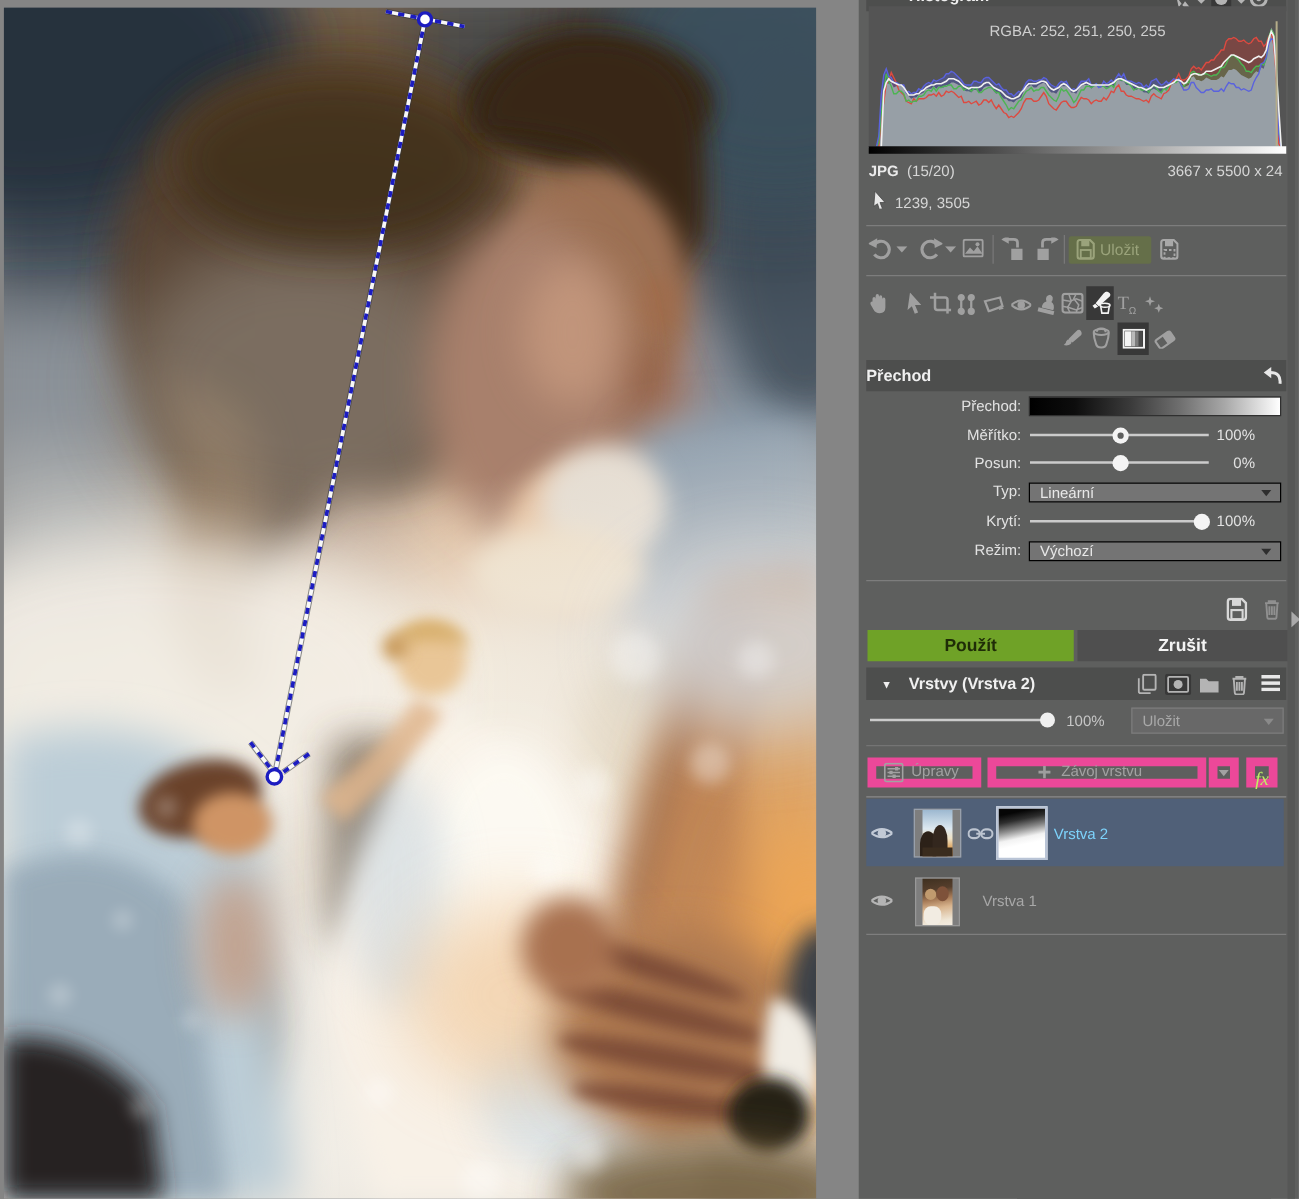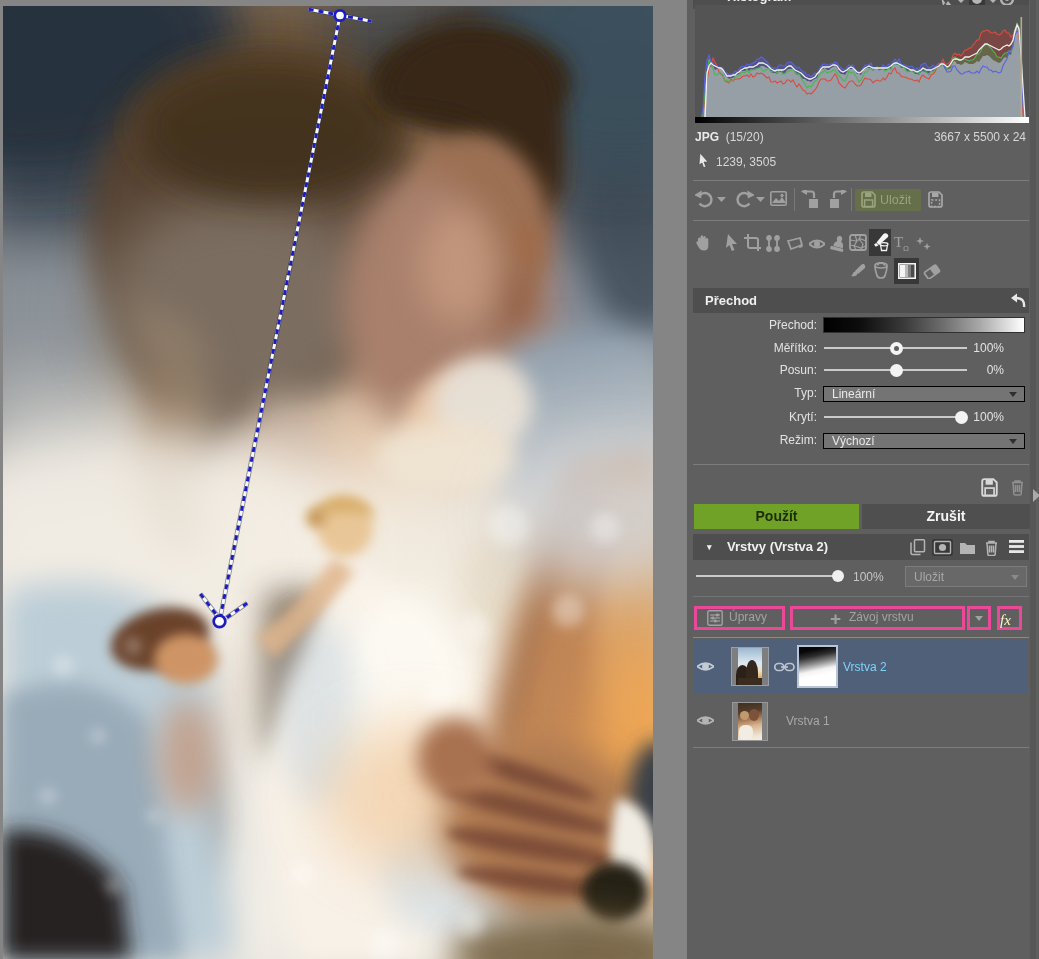--- a/index.html
+++ b/index.html
@@ -9,21 +9,21 @@
 #panel .rstrip{position:absolute;left:343px;top:0;width:6px;height:959px;background:#565756}
 .hdr{position:absolute;left:6px;width:336px;height:25px;background:#4d4e4d;color:#f0f0f0;font-weight:bold;font-size:13px;line-height:25px}
 .seph{position:absolute;left:6px;width:336px;height:1px;background:#7d7d7d}
 .lbl{position:absolute;color:#e2e2e2;font-size:12px;text-align:right}
 .val{position:absolute;color:#e2e2e2;font-size:12px;text-align:right}
 .track{position:absolute;height:2px;background:#cbcbcb}
 .knob{position:absolute;width:13px;height:13px;border-radius:50%;background:#f4f4f4}
 .dd{position:absolute;background:#747474;border:1px solid #000000;color:#e8e8e8;font-size:12px}
 .dd .t{position:absolute;left:8px;top:50%;transform:translateY(-50%)}
 .dd .a{position:absolute;right:7px;top:50%;margin-top:-2px;width:0;height:0;border-left:4px solid transparent;border-right:4px solid transparent;border-top:5px solid #2e2e2e}
-.btn2{position:absolute;border:3px solid #ec4899;color:#fef9c3;font-size:12px;text-align:left}
+.btn2{position:absolute;border:7px solid #ec4899;color:#bef264;font-size:12px;text-align:right}
 .icon{position:absolute}
 </style></head>
 <body>
 <div id="canvas">
   <div id="photo">
 <svg width="650" height="953" viewBox="0 0 650 953" xmlns="http://www.w3.org/2000/svg">
 <defs>
  <filter id="b6" x="-60%" y="-60%" width="220%" height="220%">
             <feGaussianBlur stdDeviation="6"></feGaussianBlur>
           </filter>
@@ -229,20 +229,21 @@
         <rect x="32" y="-6" width="16" height="16" rx="2" fill="#383838"></rect>
         <circle cx="40" cy="2" r="5" fill="#b4b4b4"></circle>
         <path d="M52,2 l4,4 4-4z"></path>
         <g transform="translate(70,2)">
           <circle r="6" fill="none" stroke="#b4b4b4" stroke-width="2.4"></circle>
           <circle r="2" fill="#b4b4b4"></circle>
         </g>
       </g>
     </svg>
 <div class="abs" style="left:8px;top:5px;width:334px;height:118px;background:#545454">
+      <div class="abs" style="left:0;top:13px;width:334px;text-align:center;color:#cfcfcf;font-size:12px">RGBA: 252, 251, 250, 255</div>
       <svg class="abs" style="left:0;top:0" width="334" height="118">
         <polygon points="0,113.0 0,113 2,113 4,113 6,113 8,113 10,90 12,77 14,62 16,60 18,53 20,57 22,61 24,67 26,69 28,71 30,76 32,77 34,78 36,74 38,76 40,74 42,74 44,74 46,73 48,71 50,71 52,70 54,72 56,69 58,72 60,71 62,68 64,69 66,68 68,69 70,71 72,73 74,72 76,77 78,77 80,76 82,78 84,77 86,76 88,79 90,78 92,75 94,75 96,77 98,75 100,79 102,82 104,79 106,82 108,85 110,86 112,89 114,88 116,89 118,87 120,85 122,82 124,77 126,74 128,74 130,74 132,76 134,76 136,75 138,72 140,69 142,72 144,78 146,80 148,82 150,83 152,80 154,77 156,76 158,76 160,79 162,81 164,81 166,80 168,76 170,73 172,74 174,74 176,75 178,78 180,76 182,75 184,76 186,76 188,73 190,75 192,72 194,68 196,69 198,65 200,63 202,68 204,68 206,71 208,72 210,72 212,73 214,74 216,74 218,75 220,76 222,75 224,77 226,72 228,70 230,72 232,73 234,74 236,70 238,69 240,67 242,62 244,59 246,58 248,54 250,59 252,59 254,58 256,56 258,50 260,48 262,50 264,49 266,51 268,48 270,45 272,45 274,43 276,43 278,40 280,38 282,35 284,35 286,28 288,26 290,26 292,25 294,26 296,28 298,28 300,27 302,29 304,30 306,29 308,26 310,25 312,28 314,28 316,32 318,30 320,24 322,21 324,31 326,55 328,110 330,113 331,113.0" fill="#93403a" opacity="0.6"></polygon>
 <polygon points="0,113.0 0,113 2,113 4,113 6,113 8,109 10,86 12,68 14,54 16,60 18,64 20,70 22,70 24,68 26,68 28,70 30,76 32,75 34,77 36,76 38,76 40,72 42,72 44,71 46,68 48,67 50,68 52,65 54,68 56,65 58,65 60,64 62,64 64,63 66,63 68,66 70,66 72,64 74,64 76,67 78,66 80,65 82,68 84,66 86,65 88,69 90,69 92,67 94,66 96,65 98,65 100,67 102,69 104,69 106,73 108,76 110,79 112,83 114,81 116,82 118,79 120,76 122,75 124,71 126,68 128,67 130,65 132,68 134,67 136,67 138,65 140,65 142,68 144,71 146,73 148,75 150,76 152,72 154,66 156,68 158,67 160,70 162,73 164,77 166,75 168,71 170,67 172,67 174,64 176,64 178,65 180,64 182,62 184,64 186,64 188,64 190,66 192,65 194,63 196,65 198,59 200,58 202,59 204,59 206,61 208,62 210,64 212,67 214,66 216,65 218,67 220,67 222,66 224,69 226,65 228,63 230,65 232,68 234,69 236,66 238,67 240,64 242,62 244,61 246,61 248,58 250,63 252,64 254,61 256,61 258,53 260,52 262,54 264,54 266,55 268,54 270,54 272,55 274,56 276,55 278,55 280,53 282,49 284,49 286,46 288,41 290,40 292,39 294,41 296,43 298,46 300,48 302,52 304,52 306,53 308,50 310,48 312,48 314,46 316,47 318,42 320,25 322,19 324,22 326,38 328,98 330,113 331,113.0" fill="#55834f" opacity="0.5"></polygon>
 <polygon points="0,113.0 0,113 2,113 4,113 6,113 8,104 10,71 12,55 14,50 16,56 18,57 20,61 22,61 24,62 26,63 28,63 30,69 32,68 34,70 36,69 38,69 40,66 42,67 44,64 46,62 48,61 50,62 52,59 54,60 56,59 58,58 60,57 62,54 64,54 66,52 68,53 70,55 72,57 74,59 76,62 78,63 80,63 82,63 84,60 86,60 88,61 90,61 92,58 94,57 96,57 98,59 100,61 102,63 104,62 106,65 108,67 110,67 112,70 114,70 116,72 118,70 120,68 122,69 124,65 126,61 128,59 130,59 132,60 134,60 136,59 138,59 140,57 142,58 144,61 146,63 148,64 150,65 152,62 154,60 156,61 158,60 160,64 162,67 164,66 166,67 168,63 170,60 172,60 174,60 176,58 178,63 180,63 182,62 184,65 186,64 188,60 190,62 192,61 194,59 196,61 198,57 200,54 202,57 204,54 206,59 208,60 210,60 212,61 214,62 216,61 218,62 220,65 222,63 224,65 226,60 228,59 230,58 232,61 234,63 236,62 238,60 240,62 242,60 244,58 246,59 248,58 250,63 252,67 254,67 256,66 258,61 260,61 262,65 264,67 266,69 268,69 270,67 272,67 274,66 276,68 278,68 280,68 282,66 284,68 286,64 288,61 290,62 292,62 294,65 296,65 298,67 300,66 302,67 304,68 306,67 308,61 310,57 312,54 314,46 316,45 318,41 320,30 322,26 324,27 326,43 328,102 330,113 331,113.0" fill="#4f57ae" opacity="0.5"></polygon>
 <polygon points="0,113.0 0,113 2,113 4,113 6,113 8,113 10,89 12,75 14,61 16,62 18,61 20,65 22,64 24,64 26,63 28,66 30,70 32,72 34,74 36,73 38,73 40,71 42,70 44,69 46,66 48,66 50,66 52,64 54,66 56,64 58,65 60,65 62,63 64,63 66,61 68,61 70,62 72,63 74,64 76,67 78,68 80,68 82,69 84,67 86,67 88,69 90,68 92,65 94,64 96,64 98,64 100,68 102,70 104,69 106,72 108,74 110,74 112,76 114,76 116,77 118,75 120,74 122,73 124,68 126,65 128,64 130,63 132,65 134,65 136,63 138,62 140,61 142,63 144,67 146,69 148,69 150,70 152,67 154,64 156,64 158,64 160,66 162,69 164,69 166,70 168,66 170,64 172,63 174,63 176,63 178,66 180,64 182,63 184,65 186,65 188,63 190,65 192,65 194,62 196,64 198,60 200,59 202,60 204,60 206,63 208,63 210,63 212,66 214,67 216,66 218,67 220,69 222,69 224,70 226,67 228,66 230,67 232,68 234,70 236,66 238,66 240,65 242,63 244,62 246,61 248,60 250,64 252,65 254,64 256,63 258,57 260,56 262,59 264,59 266,60 268,59 270,57 272,58 274,59 276,59 278,59 280,58 282,56 284,57 286,54 288,51 290,51 292,50 294,51 296,53 298,55 300,56 302,57 304,58 306,57 308,54 310,52 312,53 314,49 316,50 318,42 320,26 322,17 324,21 326,38 328,98 330,113 331,113.0" fill="#99a1a7" opacity="0.97"></polygon>
 <polyline points="0,113 2,113 4,113 6,113 8,113 10,90 12,77 14,62 16,60 18,53 20,57 22,61 24,67 26,69 28,71 30,76 32,77 34,78 36,74 38,76 40,74 42,74 44,74 46,73 48,71 50,71 52,70 54,72 56,69 58,72 60,71 62,68 64,69 66,68 68,69 70,71 72,73 74,72 76,77 78,77 80,76 82,78 84,77 86,76 88,79 90,78 92,75 94,75 96,77 98,75 100,79 102,82 104,79 106,82 108,85 110,86 112,89 114,88 116,89 118,87 120,85 122,82 124,77 126,74 128,74 130,74 132,76 134,76 136,75 138,72 140,69 142,72 144,78 146,80 148,82 150,83 152,80 154,77 156,76 158,76 160,79 162,81 164,81 166,80 168,76 170,73 172,74 174,74 176,75 178,78 180,76 182,75 184,76 186,76 188,73 190,75 192,72 194,68 196,69 198,65 200,63 202,68 204,68 206,71 208,72 210,72 212,73 214,74 216,74 218,75 220,76 222,75 224,77 226,72 228,70 230,72 232,73 234,74 236,70 238,69 240,67 242,62 244,59 246,58 248,54 250,59 252,59 254,58 256,56 258,50 260,48 262,50 264,49 266,51 268,48 270,45 272,45 274,43 276,43 278,40 280,38 282,35 284,35 286,28 288,26 290,26 292,25 294,26 296,28 298,28 300,27 302,29 304,30 306,29 308,26 310,25 312,28 314,28 316,32 318,30 320,24 322,21 324,31 326,55 328,110 330,113" fill="none" stroke="#dd4a40" stroke-width="1.1"></polyline>
 <polyline points="0,113 2,113 4,113 6,113 8,109 10,86 12,68 14,54 16,60 18,64 20,70 22,70 24,68 26,68 28,70 30,76 32,75 34,77 36,76 38,76 40,72 42,72 44,71 46,68 48,67 50,68 52,65 54,68 56,65 58,65 60,64 62,64 64,63 66,63 68,66 70,66 72,64 74,64 76,67 78,66 80,65 82,68 84,66 86,65 88,69 90,69 92,67 94,66 96,65 98,65 100,67 102,69 104,69 106,73 108,76 110,79 112,83 114,81 116,82 118,79 120,76 122,75 124,71 126,68 128,67 130,65 132,68 134,67 136,67 138,65 140,65 142,68 144,71 146,73 148,75 150,76 152,72 154,66 156,68 158,67 160,70 162,73 164,77 166,75 168,71 170,67 172,67 174,64 176,64 178,65 180,64 182,62 184,64 186,64 188,64 190,66 192,65 194,63 196,65 198,59 200,58 202,59 204,59 206,61 208,62 210,64 212,67 214,66 216,65 218,67 220,67 222,66 224,69 226,65 228,63 230,65 232,68 234,69 236,66 238,67 240,64 242,62 244,61 246,61 248,58 250,63 252,64 254,61 256,61 258,53 260,52 262,54 264,54 266,55 268,54 270,54 272,55 274,56 276,55 278,55 280,53 282,49 284,49 286,46 288,41 290,40 292,39 294,41 296,43 298,46 300,48 302,52 304,52 306,53 308,50 310,48 312,48 314,46 316,47 318,42 320,25 322,19 324,22 326,38 328,98 330,113" fill="none" stroke="#4cb551" stroke-width="1.1"></polyline>
 <polyline points="0,113 2,113 4,113 6,113 8,104 10,71 12,55 14,50 16,56 18,57 20,61 22,61 24,62 26,63 28,63 30,69 32,68 34,70 36,69 38,69 40,66 42,67 44,64 46,62 48,61 50,62 52,59 54,60 56,59 58,58 60,57 62,54 64,54 66,52 68,53 70,55 72,57 74,59 76,62 78,63 80,63 82,63 84,60 86,60 88,61 90,61 92,58 94,57 96,57 98,59 100,61 102,63 104,62 106,65 108,67 110,67 112,70 114,70 116,72 118,70 120,68 122,69 124,65 126,61 128,59 130,59 132,60 134,60 136,59 138,59 140,57 142,58 144,61 146,63 148,64 150,65 152,62 154,60 156,61 158,60 160,64 162,67 164,66 166,67 168,63 170,60 172,60 174,60 176,58 178,63 180,63 182,62 184,65 186,64 188,60 190,62 192,61 194,59 196,61 198,57 200,54 202,57 204,54 206,59 208,60 210,60 212,61 214,62 216,61 218,62 220,65 222,63 224,65 226,60 228,59 230,58 232,61 234,63 236,62 238,60 240,62 242,60 244,58 246,59 248,58 250,63 252,67 254,67 256,66 258,61 260,61 262,65 264,67 266,69 268,69 270,67 272,67 274,66 276,68 278,68 280,68 282,66 284,68 286,64 288,61 290,62 292,62 294,65 296,65 298,67 300,66 302,67 304,68 306,67 308,61 310,57 312,54 314,46 316,45 318,41 320,30 322,26 324,27 326,43 328,102 330,113" fill="none" stroke="#5a62de" stroke-width="1.1"></polyline>
 <polyline points="0,113 2,113 4,113 6,113 8,113 10,113 12,68 14,61 16,58 18,60 20,61 22,62 24,63 26,63 28,65 30,68 32,71 34,71 36,71 38,70 40,70 42,68 44,67 46,65 48,64 50,63 52,63 54,62 56,62 58,62 60,61 62,60 64,58 66,58 68,58 70,59 72,60 74,62 76,64 78,65 80,66 82,65 84,65 86,65 88,65 90,64 92,62 94,61 96,61 98,63 100,65 102,66 104,67 106,68 108,70 110,72 112,73 114,74 116,74 118,73 120,72 122,69 124,67 126,64 128,62 130,62 132,62 134,62 136,61 138,60 140,60 142,61 144,64 146,66 148,67 150,66 152,65 154,63 156,62 158,63 160,65 162,67 164,68 166,67 168,65 170,63 172,62 174,61 176,62 178,63 180,63 182,63 184,63 186,63 188,63 190,63 192,63 194,62 196,61 198,59 200,58 202,58 204,59 206,60 208,61 210,62 212,63 214,64 216,65 218,65 220,66 222,67 224,66 226,65 228,63 230,64 232,65 234,65 236,65 238,64 240,63 242,62 244,61 246,59 248,59 250,60 252,62 254,61 256,58 258,55 260,54 262,54 264,55 266,55 268,54 270,52 272,52 274,52 276,51 278,50 280,49 282,48 284,45 286,43 288,41 290,39 292,39 294,40 296,41 298,42 300,43 302,44 304,45 306,44 308,42 310,41 312,40 314,41 316,39 318,35 320,26 322,20 324,24 326,51 328,82 330,113" fill="none" stroke="#f0f0f0" stroke-width="1.3"></polyline>
         <rect x="325.5" y="12" width="1.6" height="100" fill="#b5ad8a"></rect>
@@ -371,21 +372,21 @@
       <rect x="10" y="2" width="3" height="12" fill="#7d7d7d"></rect>
       <rect x="13" y="2" width="3" height="12" fill="#4a4a4a"></rect>
     </svg>
 <svg class="icon" style="left:236px;top:263px" width="18" height="16" viewBox="0 0 18 16" xmlns="http://www.w3.org/2000/svg">
       <g transform="rotate(-35 9 9)">
         <rect x="2" y="5" width="14" height="8" rx="1.5" fill="none" stroke="#a0a0a0" stroke-width="1.7"></rect>
         <rect x="9" y="5" width="7" height="8" rx="1.5" fill="#a0a0a0"></rect>
       </g>
     </svg>
 <div class="hdr" style="top:288px">
-      <span style="position:absolute;left:12px">Přechod</span>
+      <span style="position:absolute;left:0">Přechod</span>
     </div>
 <svg class="icon" style="left:322px;top:292px" width="17" height="16" viewBox="0 0 17 16" xmlns="http://www.w3.org/2000/svg">
       <path d="M15,15 q1-9-8-9 H5" fill="none" stroke="#e8e8e8" stroke-width="2.4"></path>
       <path d="M8,1.5 L2,6 L8,10.5 Z" fill="#e8e8e8"></path>
     </svg>
 <div class="lbl" style="left:40px;top:318px;width:90px">Přechod:</div>
 <div class="lbl" style="left:40px;top:341px;width:90px">Měřítko:</div>
 <div class="lbl" style="left:40px;top:363px;width:90px">Posun:</div>
 <div class="lbl" style="left:40px;top:386px;width:90px">Typ:</div>
 <div class="lbl" style="left:40px;top:410px;width:90px">Krytí:</div>

